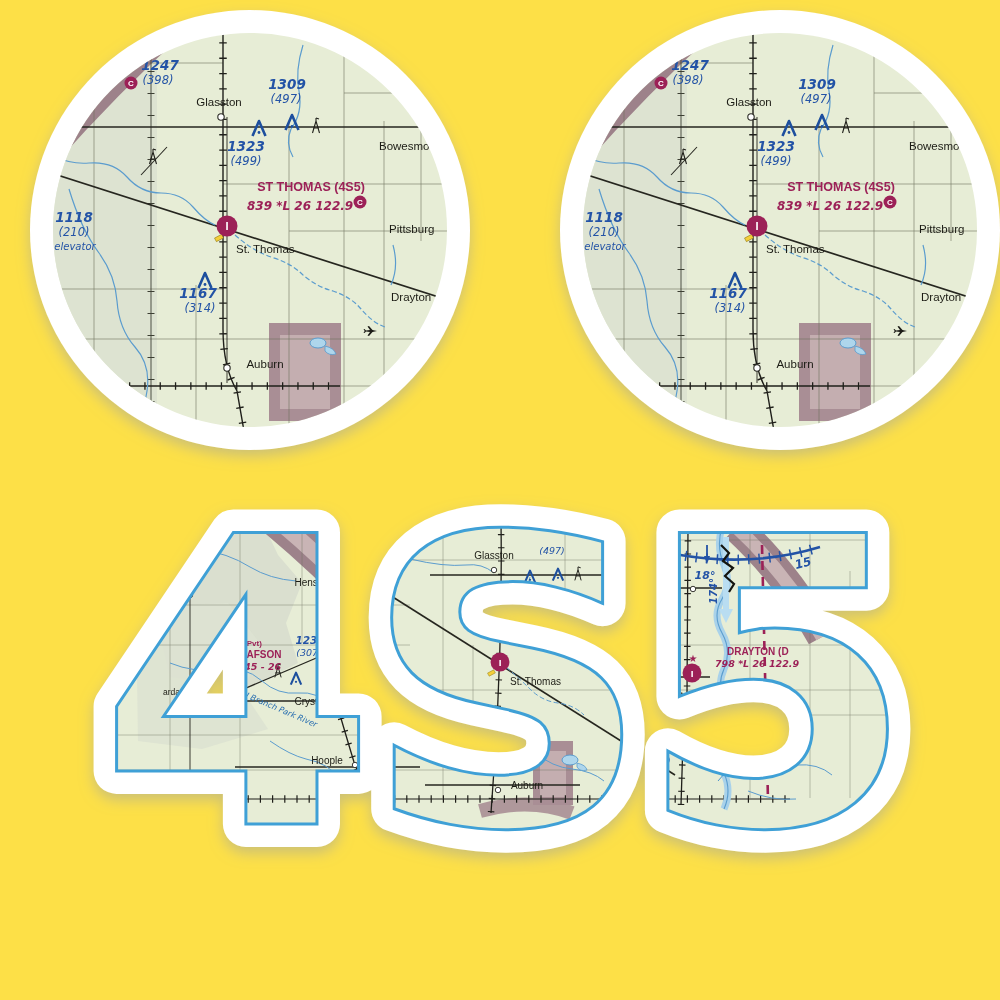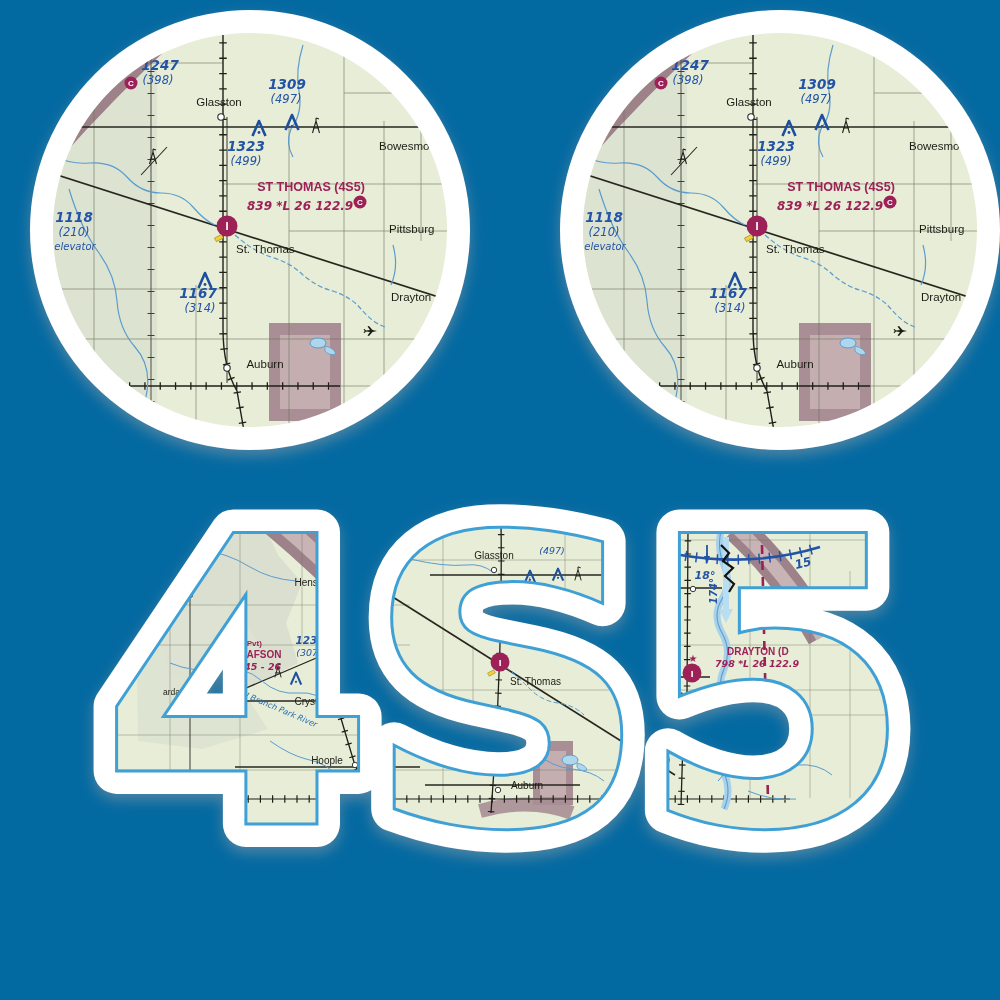--- a/index.html
+++ b/index.html
@@ -1,16 +1,16 @@
 <!DOCTYPE html>
 <html><head>
 <meta charset="utf-8">
 <style>
   html,body{margin:0;padding:0;background:#000;}
-  .stage{width:1000px;height:1000px;background:#0369a1;position:relative;overflow:hidden;}
+  .stage{width:1000px;height:1000px;background:#fde047;position:relative;overflow:hidden;}
   svg{display:block;}
   
   .c-town{font:11.5px "Liberation Sans",sans-serif;fill:#1c1c15;}
   .c-ev{font:italic bold 13.5px "DejaVu Sans",sans-serif;fill:#2353a6;}
   .c-agl{font:italic 11.5px "DejaVu Sans",sans-serif;fill:#2353a6;}
   .c-note{font:italic 10px "DejaVu Sans",sans-serif;fill:#2353a6;}
   .c-mar{font:bold 12.5px "Liberation Sans",sans-serif;fill:#9c2157;}
   .c-mari{font:italic bold 12px "DejaVu Sans",sans-serif;fill:#9c2157;}
   .c-frag{font:bold 10.5px "Liberation Sans",sans-serif;fill:#9c2157;}
   

